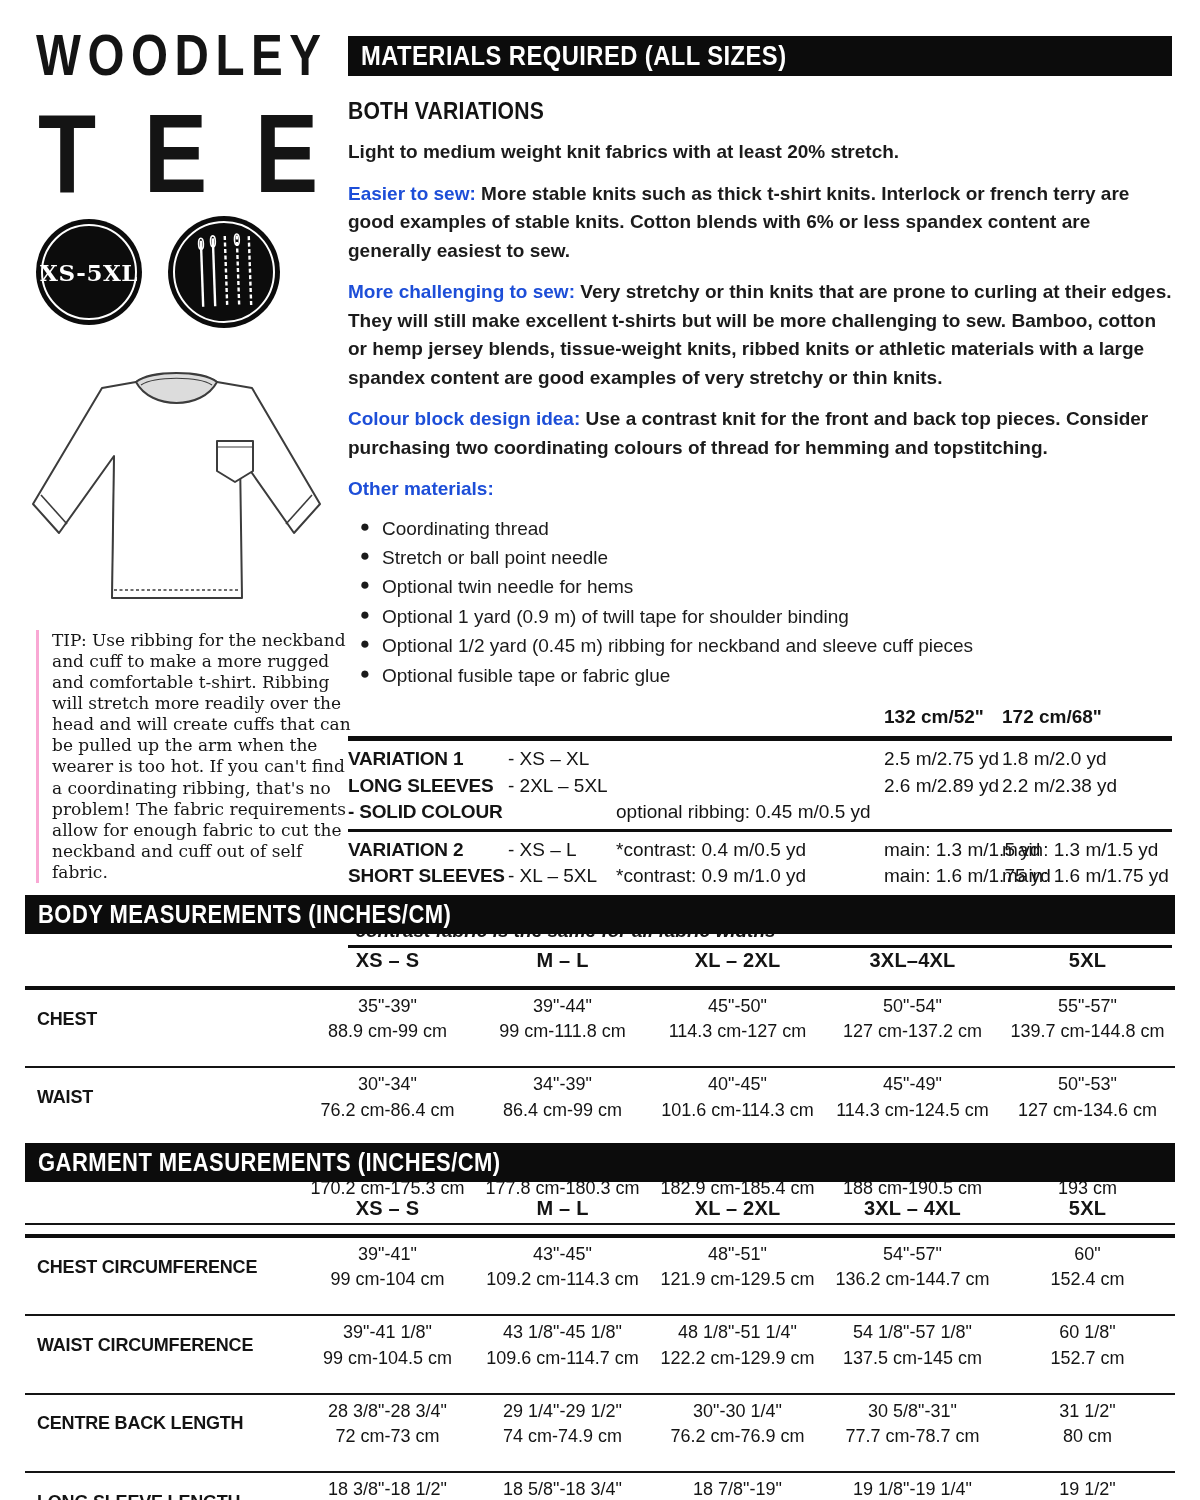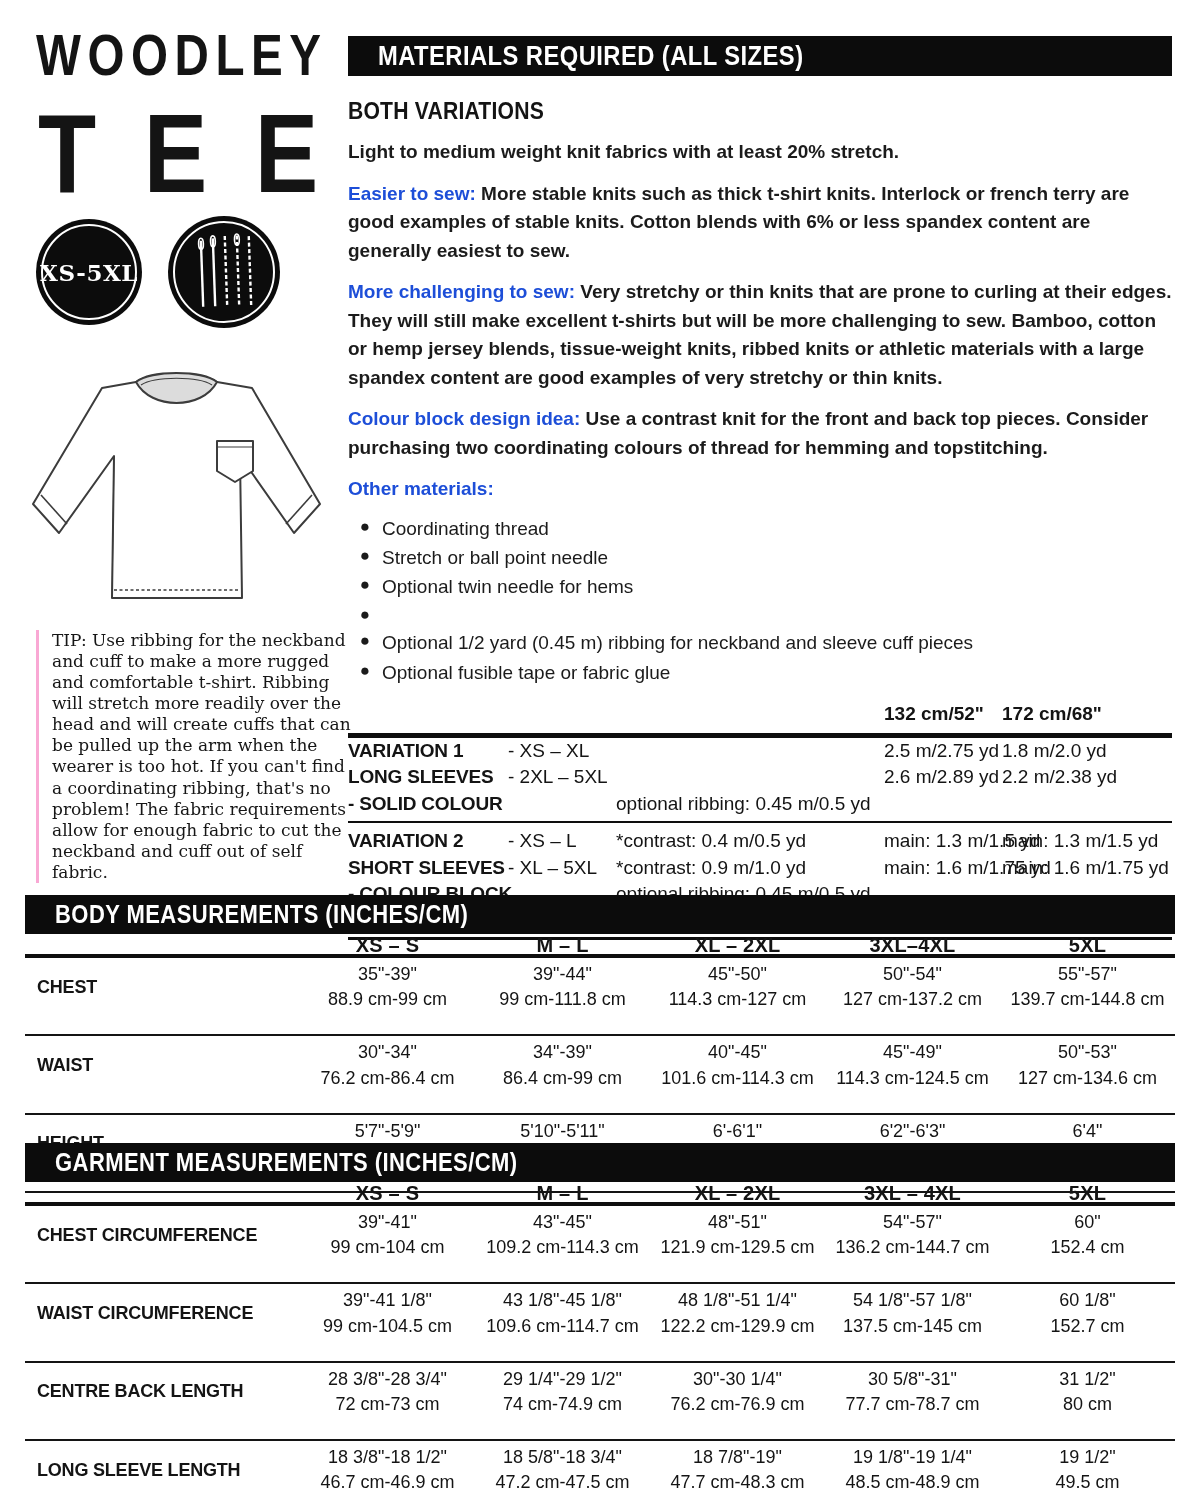--- a/index.html
+++ b/index.html
@@ -23,21 +23,21 @@
 
   
   #tee-illo{position:absolute;left:20px;top:346px;}
 
   
   #tip{position:absolute;left:36px;top:630px;width:302px;border-left:3px solid #f9a8d4;padding-left:13px;
        font-family:"DejaVu Serif",serif;font-size:17px;line-height:1.24;color:#161616;}
 
   
   #main{position:absolute;left:348px;top:36px;width:824px;}
-  .blackbar{background:#0c0c0c;color:#fff;height:40px;display:flex;align-items:center;padding-left:30px;overflow:hidden;}
+  .blackbar{background:#0c0c0c;color:#fff;height:40px;display:flex;align-items:center;padding-left:13px;overflow:hidden;}
   .blackbar span{font-size:27px;font-weight:700;letter-spacing:0.5px;white-space:nowrap;
                  transform:scaleX(0.88);transform-origin:left center;}
   .subhead{font-size:23px;font-weight:700;letter-spacing:0.2px;margin-top:22px;
            transform:scaleX(0.92);transform-origin:left center;}
   .para{font-size:19px;line-height:1.5;margin-top:13px;color:#1b1b1b;font-weight:bold;}
   .para b{color:#1d4ed8;}
   #bullets{margin-top:10px;}
   .bullet{display:flex;font-size:19px;line-height:1.55;color:#1b1b1b;}
   .bullet .dot{width:34px;text-align:center;flex:0 0 34px;font-size:17px;}
 
@@ -53,21 +53,21 @@
   .ft-rule.mid{height:2.5px;margin-top:4px;}
   .ft-rule.bot{height:2.5px;margin-top:3px;}
   .ft-foot{font-size:19px;font-weight:700;font-style:italic;margin-top:5px;}
 
   
   .msec{position:absolute;left:25px;width:1150px;}
   #body-sec{top:895px;}
   #garment-sec{top:1143px;}
   .msec .blackbar{height:39px;}
   .msec .blackbar span{font-size:25px;}
-  .mt-cols{display:grid;grid-template-columns:275px repeat(5,175px);align-items:center;height:20px;}
+  .mt-cols{display:grid;grid-template-columns:275px repeat(5,175px);align-items:center;height:52px;}
   .mt-cols span{font-size:20px;font-weight:700;text-align:center;letter-spacing:0.2px;}
   .mt-rule{height:4px;background:#0e0e0e;}
   .mt-row{display:grid;grid-template-columns:275px repeat(5,175px);align-items:center;
           border-bottom:2px solid #141414;padding:4px 0 22px 0;min-height:44px;}
   .mt-label{font-size:18px;font-weight:700;letter-spacing:-0.2px;padding-left:12px;}
   .mt-cell{font-size:18px;line-height:1.4;text-align:center;white-space:pre-line;}
 </style>
 </head>
 <body>
 
@@ -153,20 +153,21 @@
       <div class="bullet">
           <span class="dot">●</span>
           <span>Stretch or ball point needle</span>
         </div>
       <div class="bullet">
           <span class="dot">●</span>
           <span>Optional twin needle for hems</span>
         </div>
       <div class="bullet">
           <span class="dot">●</span>
+          <span>Optional 1 yard (0.9 m) of twill tape for shoulder binding</span>
         </div>
       <div class="bullet">
           <span class="dot">●</span>
           <span>Optional 1/2 yard (0.45 m) ribbing for neckband and sleeve cuff pieces</span>
         </div>
       <div class="bullet">
           <span class="dot">●</span>
           <span>Optional fusible tape or fabric glue</span>
         </div>
     </div>
@@ -174,21 +175,21 @@
     <div id="ftable">
       <div class="ft-row">
         <span></span>
           <span></span>
           <span></span>
         <span class="ft-bold">132 cm/52"</span>
         <span class="ft-bold">172 cm/68"</span>
       </div>
       <div class="ft-rule thick"></div>
 
-      <div class="ft-row" style="">
+      <div class="ft-row" style="margin-top:5px;">
         <span class="ft-name">VARIATION 1</span>
         <span>- XS – XL</span>
         <span></span>
         <span>2.5 m/2.75 yd</span>
         <span>1.8 m/2.0 yd</span>
       </div>
       <div class="ft-row">
         <span class="ft-name">LONG SLEEVES</span>
         <span>- 2XL – 5XL</span>
         <span></span>

